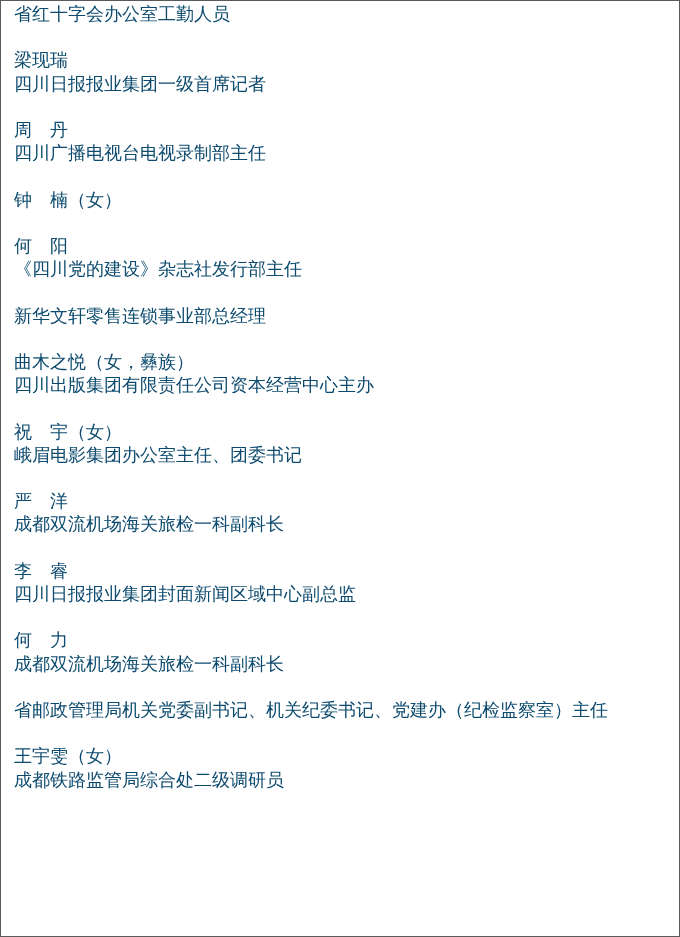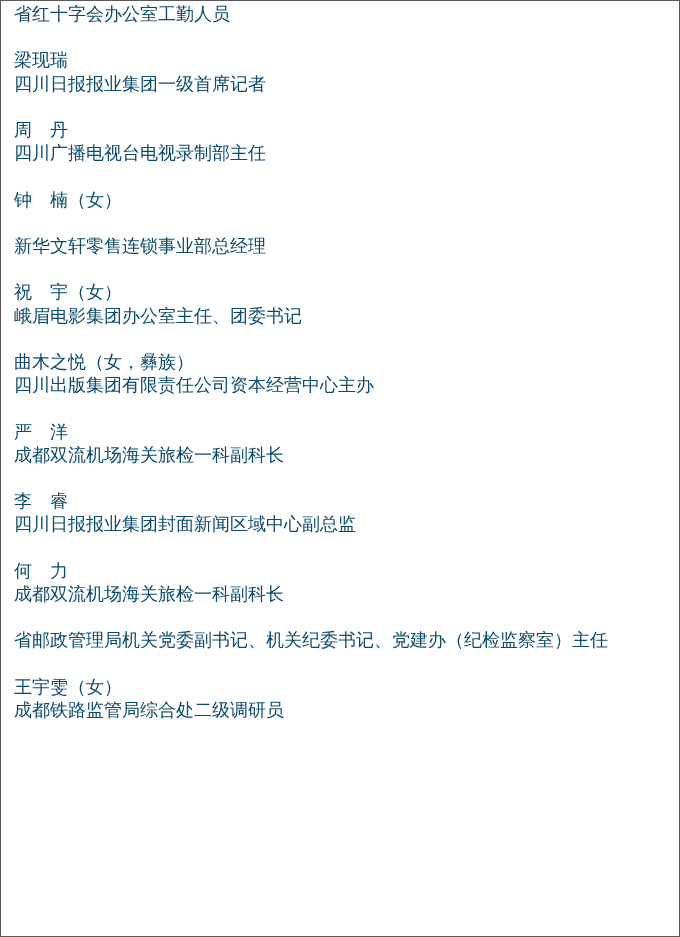--- a/index.html
+++ b/index.html
@@ -57,33 +57,37 @@
 
     <div class="entry">
       <div class="person-name">周　丹</div>
       <div class="person-title">四川广播电视台电视录制部主任</div>
     </div>
 
     <div class="entry">
       <div class="person-name">钟　楠（女）</div>
     </div>
 
+    <div class="entry">
+      <div class="person-name">何　阳</div>
+      <div class="person-title">《四川党的建设》杂志社发行部主任</div>
+    </div>
 
     <div class="entry">
       <div class="person-title">新华文轩零售连锁事业部总经理</div>
     </div>
 
     <div class="entry">
-      <div class="person-name">祝　宇（女）</div>
-      <div class="person-title">峨眉电影集团办公室主任、团委书记</div>
+      <div class="person-name">曲木之悦（女，彝族）</div>
+      <div class="person-title">四川出版集团有限责任公司资本经营中心主办</div>
     </div>
 
     <div class="entry">
-      <div class="person-name">曲木之悦（女，彝族）</div>
-      <div class="person-title">四川出版集团有限责任公司资本经营中心主办</div>
+      <div class="person-name">祝　宇（女）</div>
+      <div class="person-title">峨眉电影集团办公室主任、团委书记</div>
     </div>
 
     <div class="entry">
       <div class="person-name">严　洋</div>
       <div class="person-title">成都双流机场海关旅检一科副科长</div>
     </div>
 
     <div class="entry">
       <div class="person-name">李　睿</div>
       <div class="person-title">四川日报报业集团封面新闻区域中心副总监</div>

